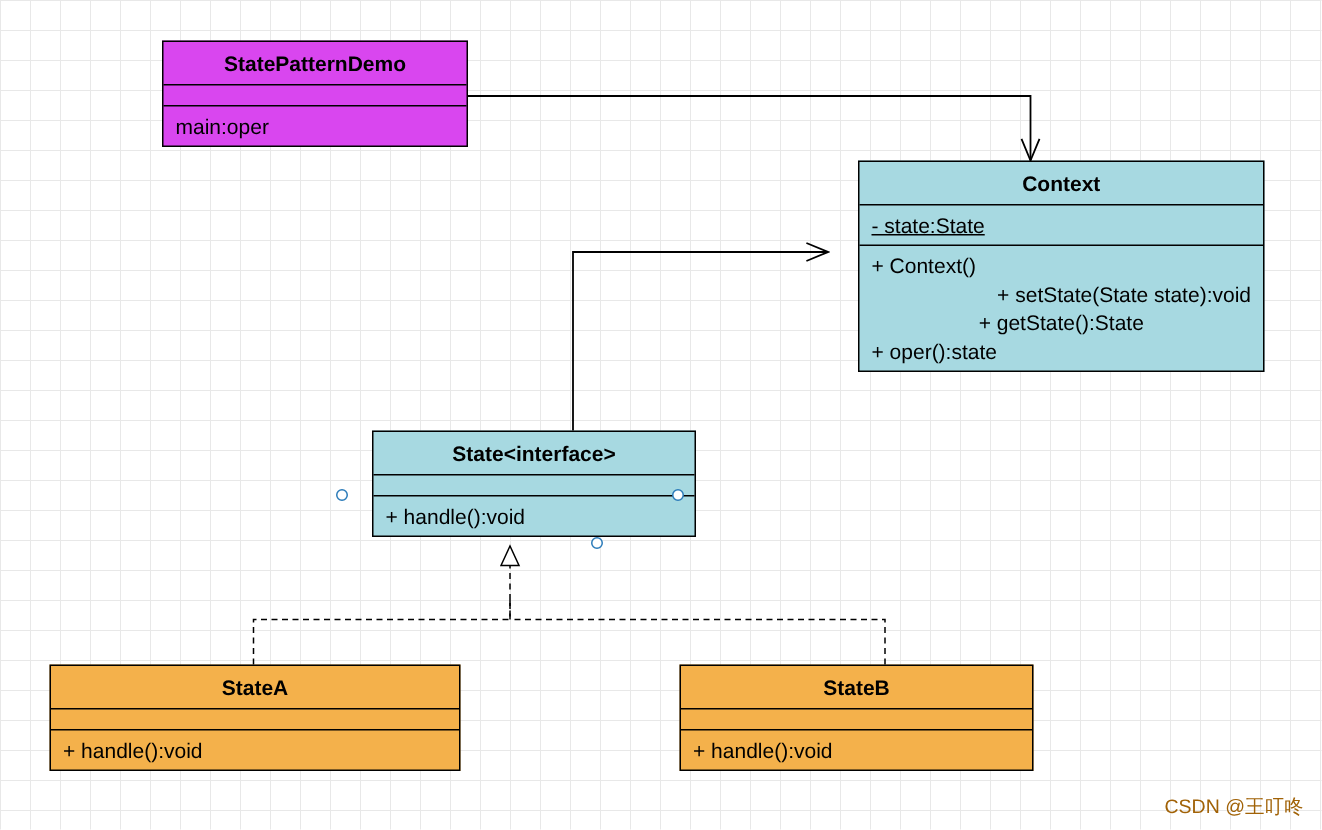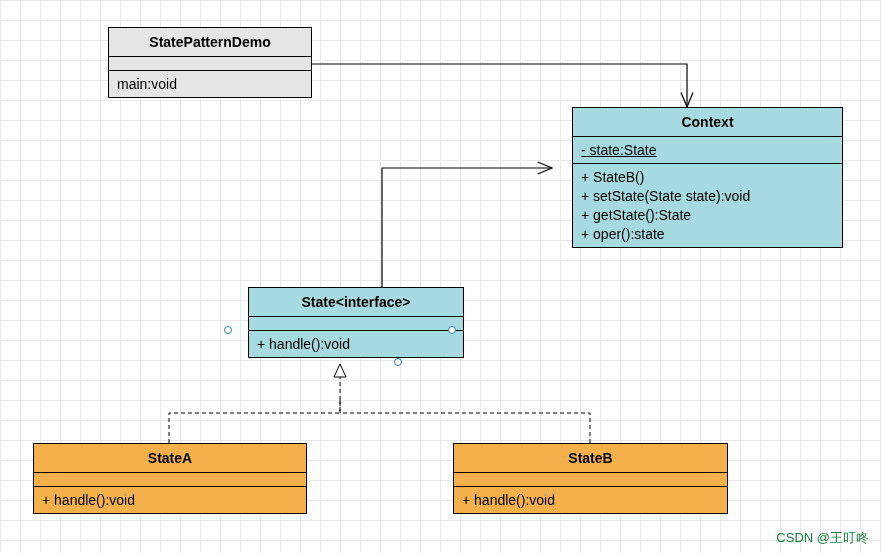--- a/index.html
+++ b/index.html
@@ -28,84 +28,84 @@
       padding: 6px 8px;
       border-bottom: 1px solid #000;
     }
     .thin-row {
       height: 14px;
       border-bottom: 1px solid #000;
     }
     .body-row {
       padding: 5px 8px;
     }
-    .purple { background: #e5e5e5; }
+    .purple { background: #d946ef; }
     .cyan   { background: #a7d9e1; margin-left: 20px; }
     .orange { background: #f4b14b; }
 
     
     .handle {
       position: absolute;
       width: 8px; height: 8px;
       border: 1px solid #2b7bb9;
       background: #fff;
       border-radius: 50%;
       z-index: 50;
     }
 
     .watermark {
       position: absolute;
       right: 12px;
       bottom: 6px;
-      color: #15803d;
+      color: #a16207;
       font-size: 13px;
     }
 
     svg.connectors {
       position: absolute;
       left: 0; top: 0;
       width: 881px; height: 553px;
       pointer-events: none;
     }
   </style>
 </head>
 <body>
 
 <div class="class-box purple" style="left:108px; top:27px; width:204px;">
   <div class="title-row">StatePatternDemo</div>
   <div class="thin-row"></div>
-  <div class="body-row">main:void</div>
+  <div class="body-row">main:oper</div>
 </div>
 
 <div class="class-box cyan" style="left:552px; top:107px; width:271px;">
   <div class="title-row">Context</div>
   <div class="body-row" style="border-bottom:1px solid #000;text-decoration:underline;">- state:State</div>
-  <div class="body-row" style="padding-bottom:0;">+ StateB()</div>
-  <div class="body-row" style="padding-top:3px; padding-bottom:0;">+ setState(State state):void</div>
-  <div class="body-row" style="padding-top:3px; padding-bottom:0;">+ getState():State</div>
+  <div class="body-row" style="padding-bottom:0;">+ Context()</div>
+  <div class="body-row" style="padding-top:3px; padding-bottom:0;text-align:right;">+ setState(State state):void</div>
+  <div class="body-row" style="padding-top:3px; padding-bottom:0;text-align:center;">+ getState():State</div>
   <div class="body-row" style="padding-top:3px;">+ oper():state</div>
 </div>
 
 <div class="class-box cyan" style="left:228px; top:287px; width:216px;">
   <div class="title-row">State&lt;interface&gt;</div>
   <div class="thin-row"></div>
   <div class="body-row">+ handle():void</div>
 </div>
 
 <div class="handle" style="left:224px; top:326px;"></div>
 <div class="handle" style="left:448px; top:326px;"></div>
 <div class="handle" style="left:394px; top:358px;"></div>
 
 <div class="class-box orange" style="left:33px; top:443px; width:274px;">
   <div class="title-row">StateA</div>
   <div class="thin-row"></div>
   <div class="body-row">+ handle():void</div>
 </div>
 
-<div class="class-box orange" style="left:453px; top:443px; width:275px;">
+<div class="class-box orange" style="left:453px; top:443px; width:236px;">
   <div class="title-row">StateB</div>
   <div class="thin-row"></div>
   <div class="body-row">+ handle():void</div>
 </div>
 
 <svg class="connectors">
   <defs>
     <marker id="open-arrow" markerWidth="14" markerHeight="12" refX="13" refY="6" orient="auto">
       <path d="M1,1 L13,6 L1,11" fill="none" stroke="#000" stroke-width="1"></path>
     </marker>

